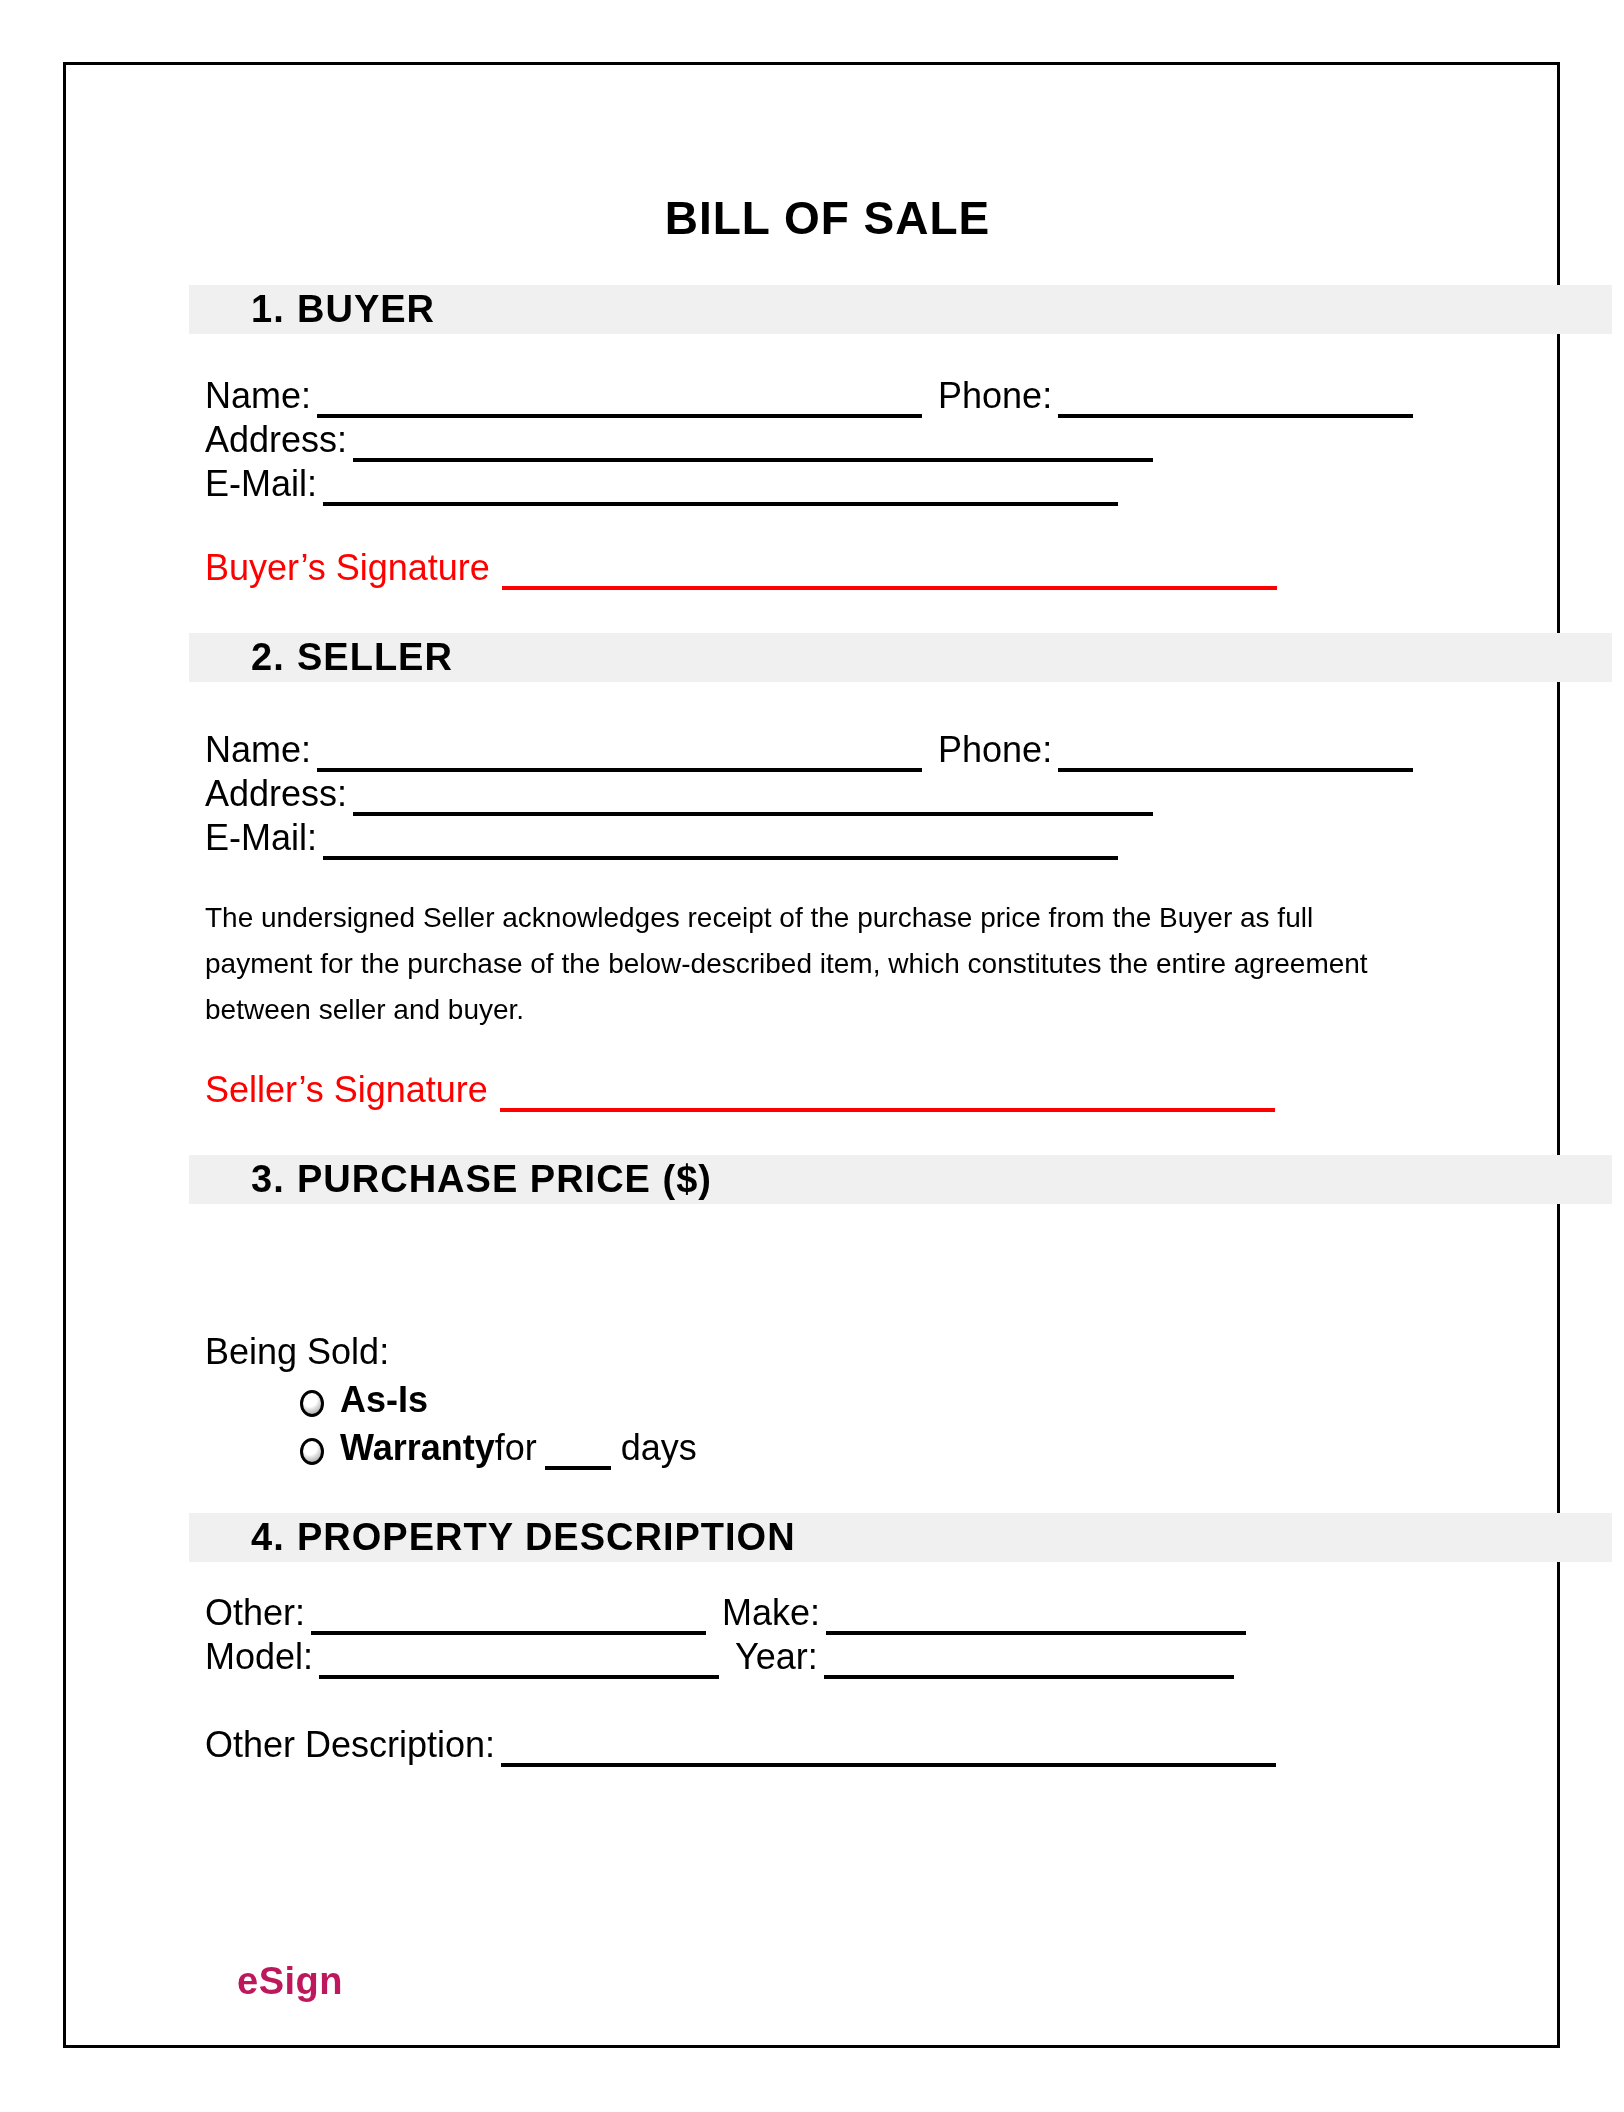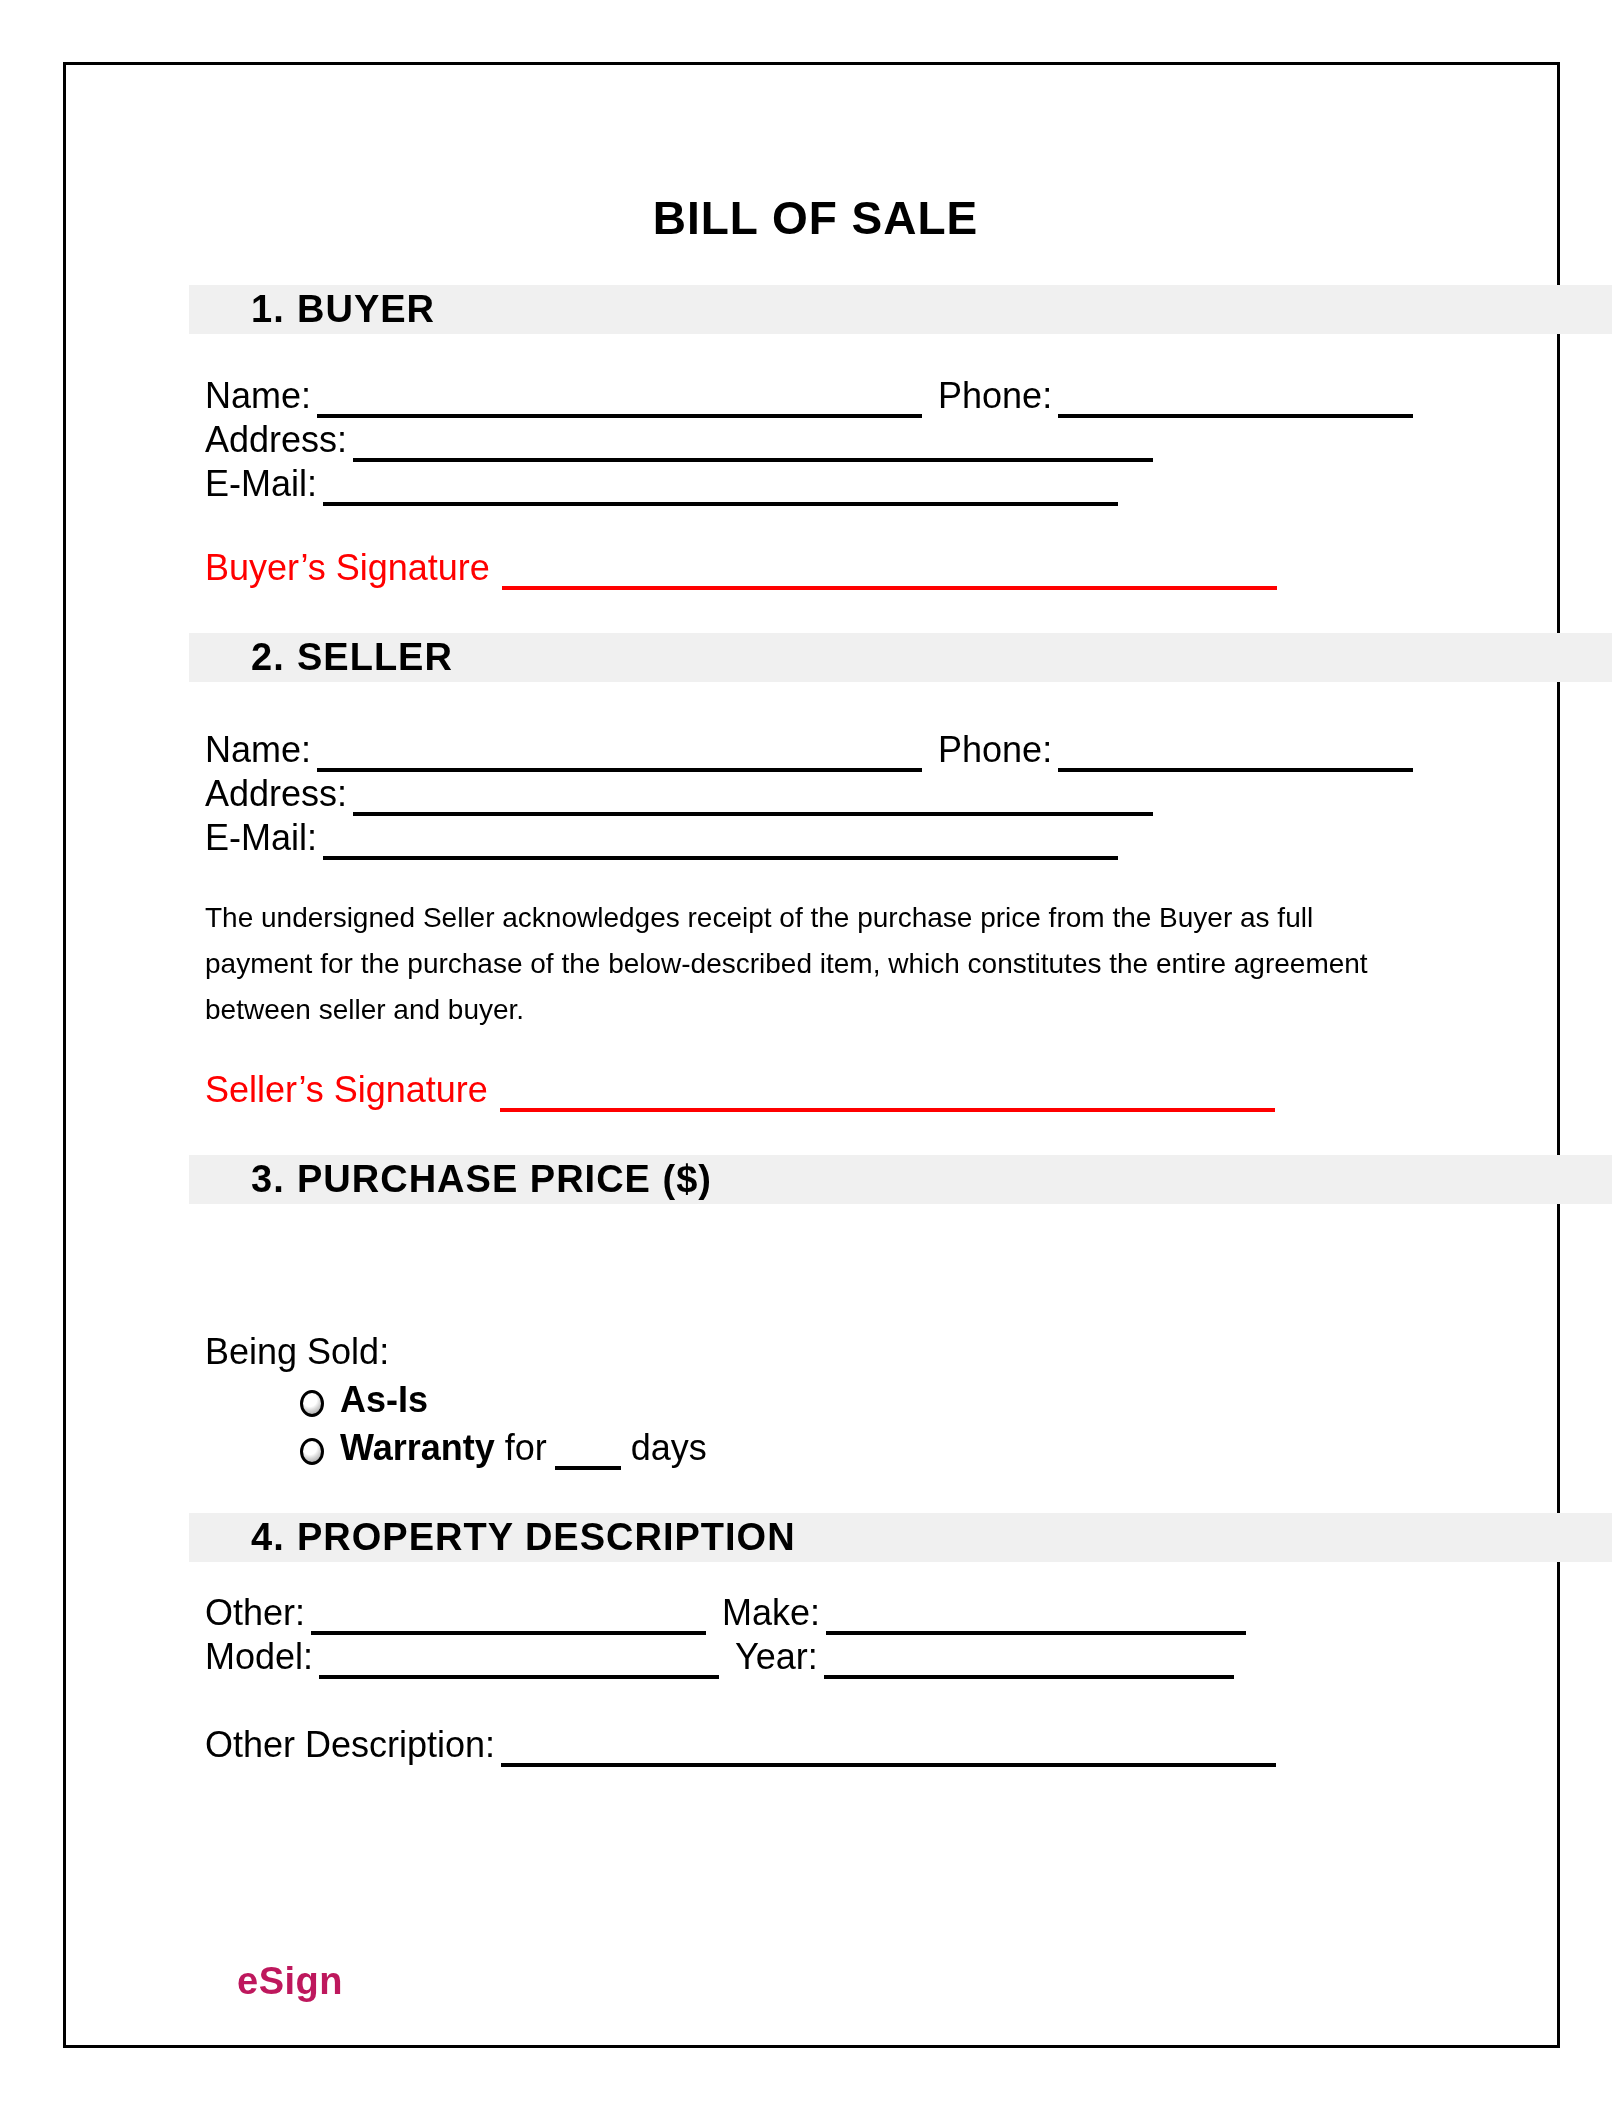--- a/index.html
+++ b/index.html
@@ -6,21 +6,21 @@
   body{
     width:1624px;height:2112px;position:relative;
     font-family:"Liberation Sans","DejaVu Sans",sans-serif;
     color:#000;
   }
   .frame{
     position:absolute;left:63px;top:62px;width:1497px;height:1986px;
     border:3px solid #000;box-sizing:border-box;background:#fff;
   }
   .title{
-    position:absolute;left:4px;top:130px;width:100%;text-align:center;
+    position:absolute;left:16px;top:130px;width:100%;text-align:center;
     font-size:46px;font-weight:bold;letter-spacing:1px;line-height:46px;
   }
   .band{
     position:absolute;left:123px;width:1423px;height:49px;background:#f0f0f0;
     line-height:49px;font-size:38px;font-weight:bold;letter-spacing:1px;
     padding-left:62px;box-sizing:border-box;white-space:nowrap;
   }
   .band .num{display:inline-block;min-width:46px;}
   .row{
     position:absolute;left:139px;font-size:36px;line-height:44px;white-space:nowrap;
@@ -99,21 +99,21 @@
 
   <div class="row" style="top:1265px">
     <span>Being Sold:</span>
   </div>
 
   <div class="row radio-row" style="top:1313px">
     <span class="radio"></span><span class="bold">As-Is</span>
   </div>
 
   <div class="row radio-row" style="top:1361px">
-    <span class="radio"></span><span class="bold">Warranty</span><span style="margin-left:10px">for</span><span class="blank" style="width:66px;margin-left:8px"></span><span style="margin-left:10px">days</span>
+    <span class="radio"></span><span class="bold">Warranty</span><span style="">for</span><span class="blank" style="width:66px;margin-left:8px"></span><span style="margin-left:10px">days</span>
   </div>
 
   <div class="band" style="top:1448px">
     <span class="num">4.</span><span>PROPERTY DESCRIPTION</span>
   </div>
 
   <div class="row" style="top:1526px">
     <span>Other:</span><span class="blank" style="width:395px"></span><span class="gap">Make:</span><span class="blank" style="width:420px"></span>
   </div>
   <div class="row" style="top:1570px">

